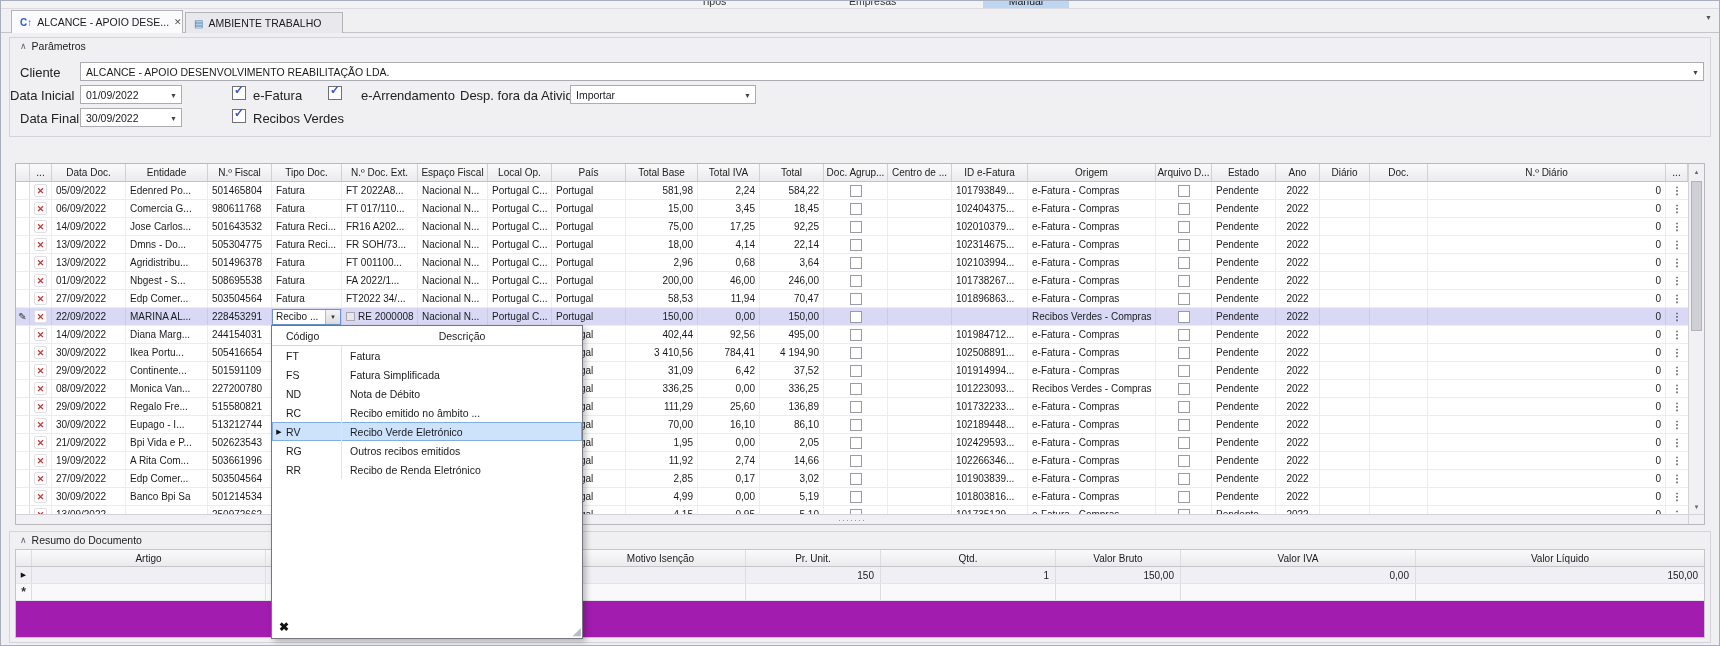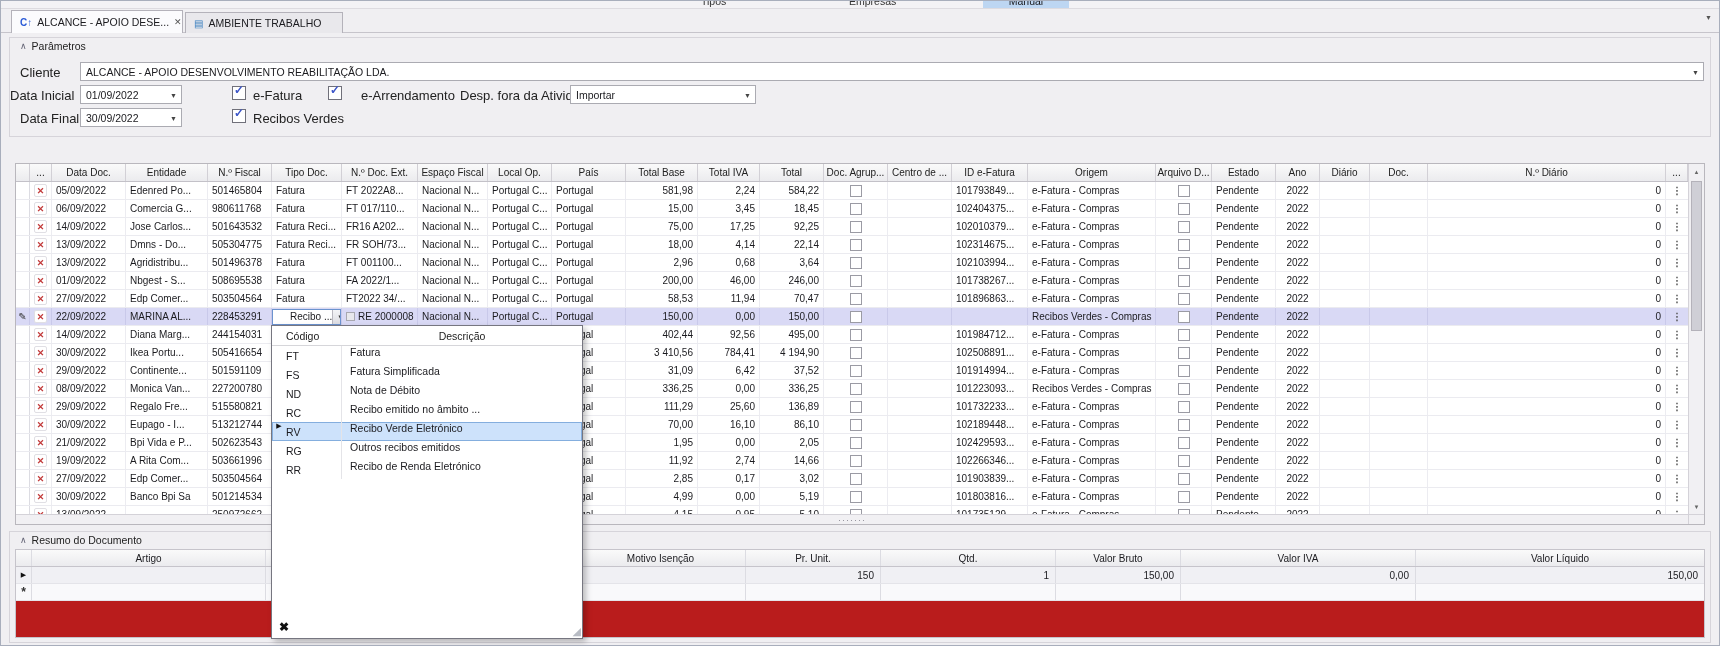--- a/index.html
+++ b/index.html
@@ -57,49 +57,49 @@
   .w-iva{flex-basis:62px}.w-tot{flex-basis:64px}.w-agr{flex-basis:64px;justify-content:center}
   .w-ctr{flex-basis:64px}.w-idf{flex-basis:76px}.w-org{flex-basis:128px}
   .w-arq{flex-basis:56px;justify-content:center}.w-est{flex-basis:64px}
   .w-ano{flex-basis:44px}.w-dia{flex-basis:50px}.w-doc{flex-basis:58px}
   .w-ndi{flex:1 1 auto}.w-keb{flex-basis:22px;justify-content:center;border-right:none}
   .delx{width:13px;height:13px;line-height:12px;text-align:center;color:#c23a3a;font-weight:700;font-size:9px;background:#fff;border:1px solid #e0dfe4;border-radius:2px}
   .pencil{font-size:10px;color:#333}
   .gcb{width:12px;height:12px;background:#fff;border:1px solid #9b9ba4}
   .keb{color:#555;font-size:10px;font-weight:700}
   .p0{padding:0}
-  .ce{display:flex;width:100%;height:16px;background:#fff;border:1px solid #6c93cf;align-items:center;padding-left:17px;overflow:hidden}
+  .ce{display:flex;width:100%;height:16px;background:#fff;border:1px solid #6c93cf;align-items:center;padding-left:3px;overflow:hidden}
   .combo-btn{margin-left:auto;width:15px;height:100%;background:linear-gradient(#f4f4f6,#dcdce2);border-left:1px solid #b9b7bf;display:flex;align-items:center;justify-content:center;font-size:6px;color:#333;flex:0 0 auto}
   .ext-ico{width:9px;height:9px;background:#e8e8ec;border:1px solid #a8a8b0;margin-right:3px;flex:0 0 auto}
   .vsb{position:absolute;right:0;top:0;width:16px;bottom:10px;background:#f1f0f3;border-left:1px solid #d4d2d8}
   .sa{position:absolute;left:0;width:100%;height:15px;display:flex;align-items:center;justify-content:center;font-size:6px;color:#666}
   .sa.up{top:0}.sa.dn{bottom:0}
   .vthumb{position:absolute;left:2px;right:2px;top:17px;height:150px;background:#cfcfd6;border:1px solid #b4b2ba}
   .hsb{position:absolute;left:0;bottom:0;right:16px;height:10px;background:#f1f0f3;border-top:1px solid #d4d2d8;display:flex;align-items:center;justify-content:center}
   .dots{font-size:9px;color:#8a8a94;letter-spacing:1px;line-height:4px}
   .corner{position:absolute;right:0;bottom:0;width:16px;height:10px;background:#f1f0f3;border-top:1px solid #d4d2d8;border-left:1px solid #d4d2d8}
 
   
   #popup{position:absolute;left:270px;top:324px;width:312px;height:314px;background:#fff;border:1px solid #767680;box-shadow:3px 3px 6px rgba(0,0,0,.25);z-index:50;font-size:10.5px}
   .pop-head{display:flex;height:20px;border-bottom:1px solid #d6d6da;align-items:center;color:#222}
   .ph-sp{flex:0 0 14px}
   .ph-code{flex:0 0 56px}
   .ph-desc{flex:1;text-align:center}
-  .opt{display:flex;height:19px;align-items:flex-start}
+  .opt{display:flex;height:19px;align-items:center}
   .opt .arr{flex:0 0 14px;text-align:center;font-size:7px;visibility:hidden;color:#111}
   .opt.sel .arr{visibility:visible}
   .opt .code{flex:0 0 56px;height:100%;display:flex;align-items:center;border-right:1px solid #e4e4e8}
   .opt .desc{flex:1;padding-left:8px;overflow:hidden;white-space:nowrap}
   .opt.sel{background:#cde2fb;box-shadow:inset 0 0 0 1px #84aede}
   .pop-clear{position:absolute;left:7px;bottom:4px;font-weight:700;font-size:12px;color:#111}
   .pop-grip{position:absolute;right:1px;bottom:0;font-size:11px;color:#b8bcc4}
 
   
   #resumo{position:absolute;left:8px;top:530px;right:8px;height:112px;border:1px solid #d6d4da}
-  #rgrid{position:absolute;left:5px;top:17px;right:5px;bottom:4px;background:#b91c1c;border:1px solid #c6c4cb;overflow:hidden}
+  #rgrid{position:absolute;left:5px;top:17px;right:5px;bottom:4px;background:#a21caf;border:1px solid #c6c4cb;overflow:hidden}
   .rh{display:flex;height:17px;background:linear-gradient(#fafafa,#ebebee);border-bottom:1px solid #c6c4cb}
   .rh .rc{justify-content:center}
   .rrow{display:flex;height:17px;border-bottom:1px solid #e4e4e9}
   .rrow1{background:#f0f0f4}
   .rrow2{background:#f9f9fb}
   .rc{height:100%;min-width:0;border-right:1px solid #dcdce2;display:flex;align-items:center;overflow:hidden;padding:0 6px;flex:0 0 auto;font-size:10px;white-space:nowrap}
   .r-ind{flex-basis:16px;justify-content:center;padding:0}
   .r-art{flex-basis:234px}.r-hid{flex-basis:310px}.r-mot{flex-basis:170px}
   .r-pru{flex-basis:135px}.r-qtd{flex-basis:175px}.r-bru{flex-basis:125px}
   .r-iva{flex-basis:235px}.r-liq{flex:1;border-right:none}

